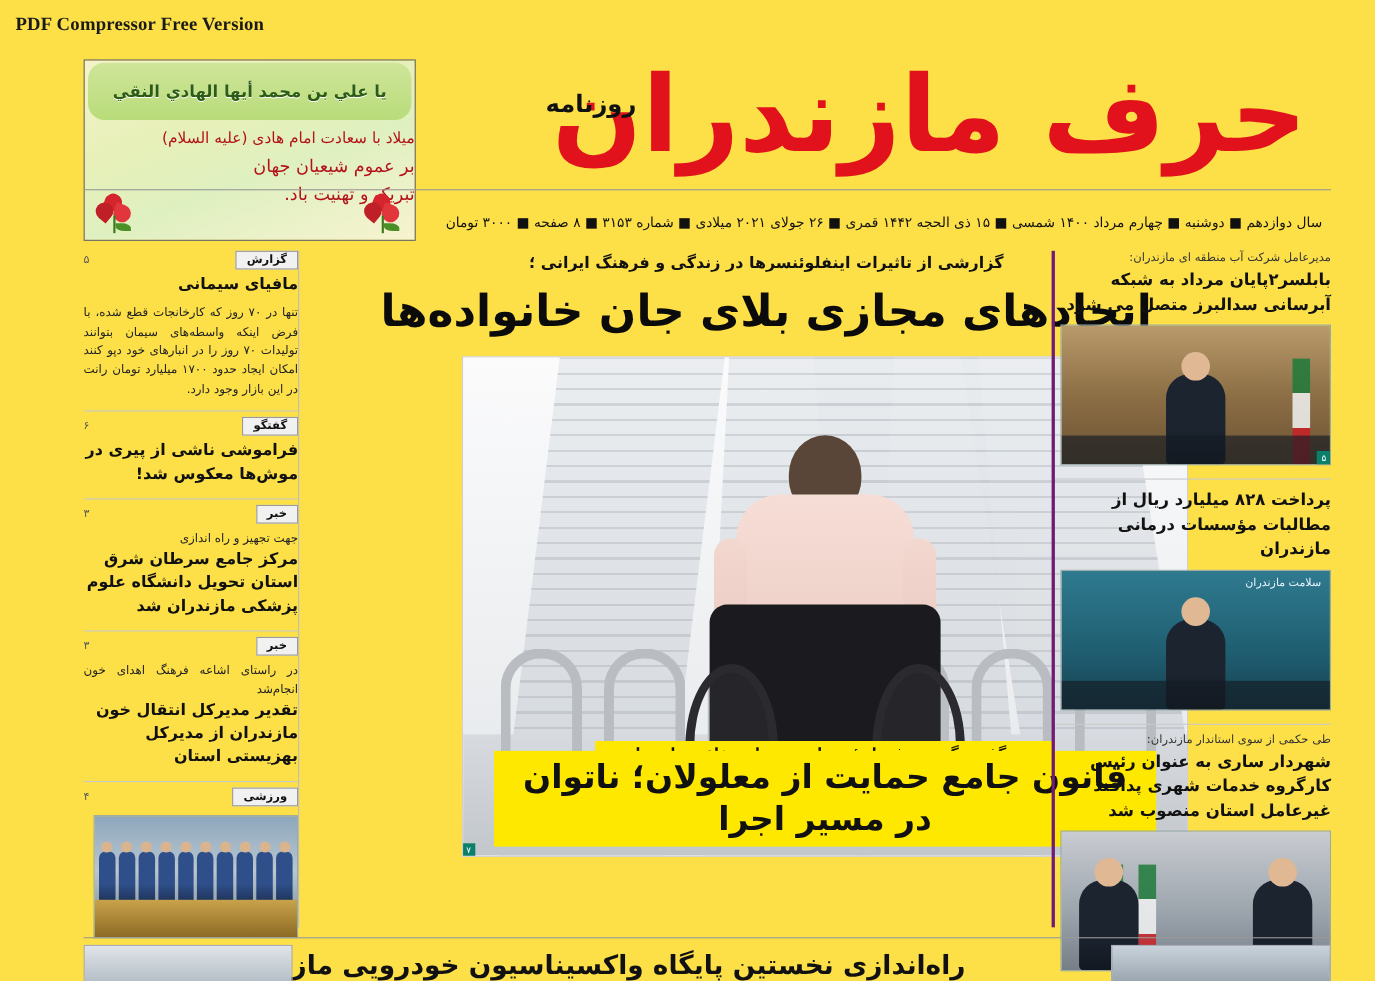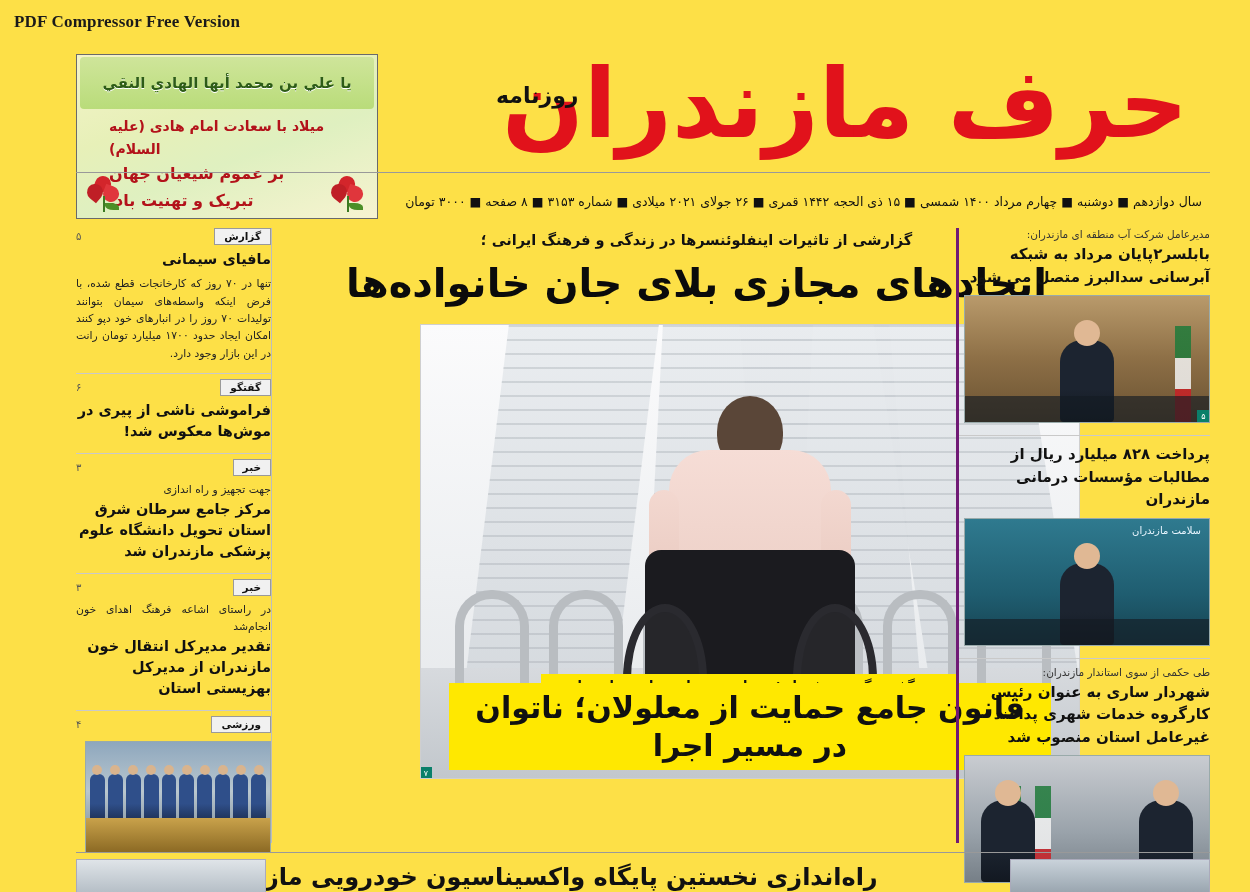--- a/index.html
+++ b/index.html
@@ -40,36 +40,36 @@
     width: 302px; height: 165px;
     border: 1px solid #6a6a6a;
     background: linear-gradient(160deg, #f4f3c9 0%, #e7f0b8 35%, #dff0c0 60%, #f7f3d0 100%);
     overflow: hidden;
   }
   .greeting-top {
     position: absolute;
     top: 2px; left: 3px; right: 3px;
     height: 52px;
     background: linear-gradient(180deg, #cfe59a 0%, #b9dc7a 100%);
-    border-radius: 4px;
+    border-radius: 15px;
     display: flex; align-items: center; justify-content: center;
   }
   .greeting-top span {
     font-family: "DejaVu Sans", sans-serif;
     font-size: 15px;
     color: #2d5c16;
     font-weight: bold;
     text-shadow: 0 1px 0 #fff;
   }
   .greeting-lines {
     position: absolute;
     top: 60px; left: 0; right: 0;
-    text-align: left;
+    text-align: right;
     color: #b3121a;
-    font-weight: bold;
+    font-weight: normal;
     line-height: 1.65;
     padding-left: 32px;
   }
   .greeting-lines div { font-size: 16px; }
   .greeting-lines .l1 { font-size: 14px; }
   .flower {
     position: absolute;
     bottom: 6px;
     width: 40px; height: 40px;
   }

